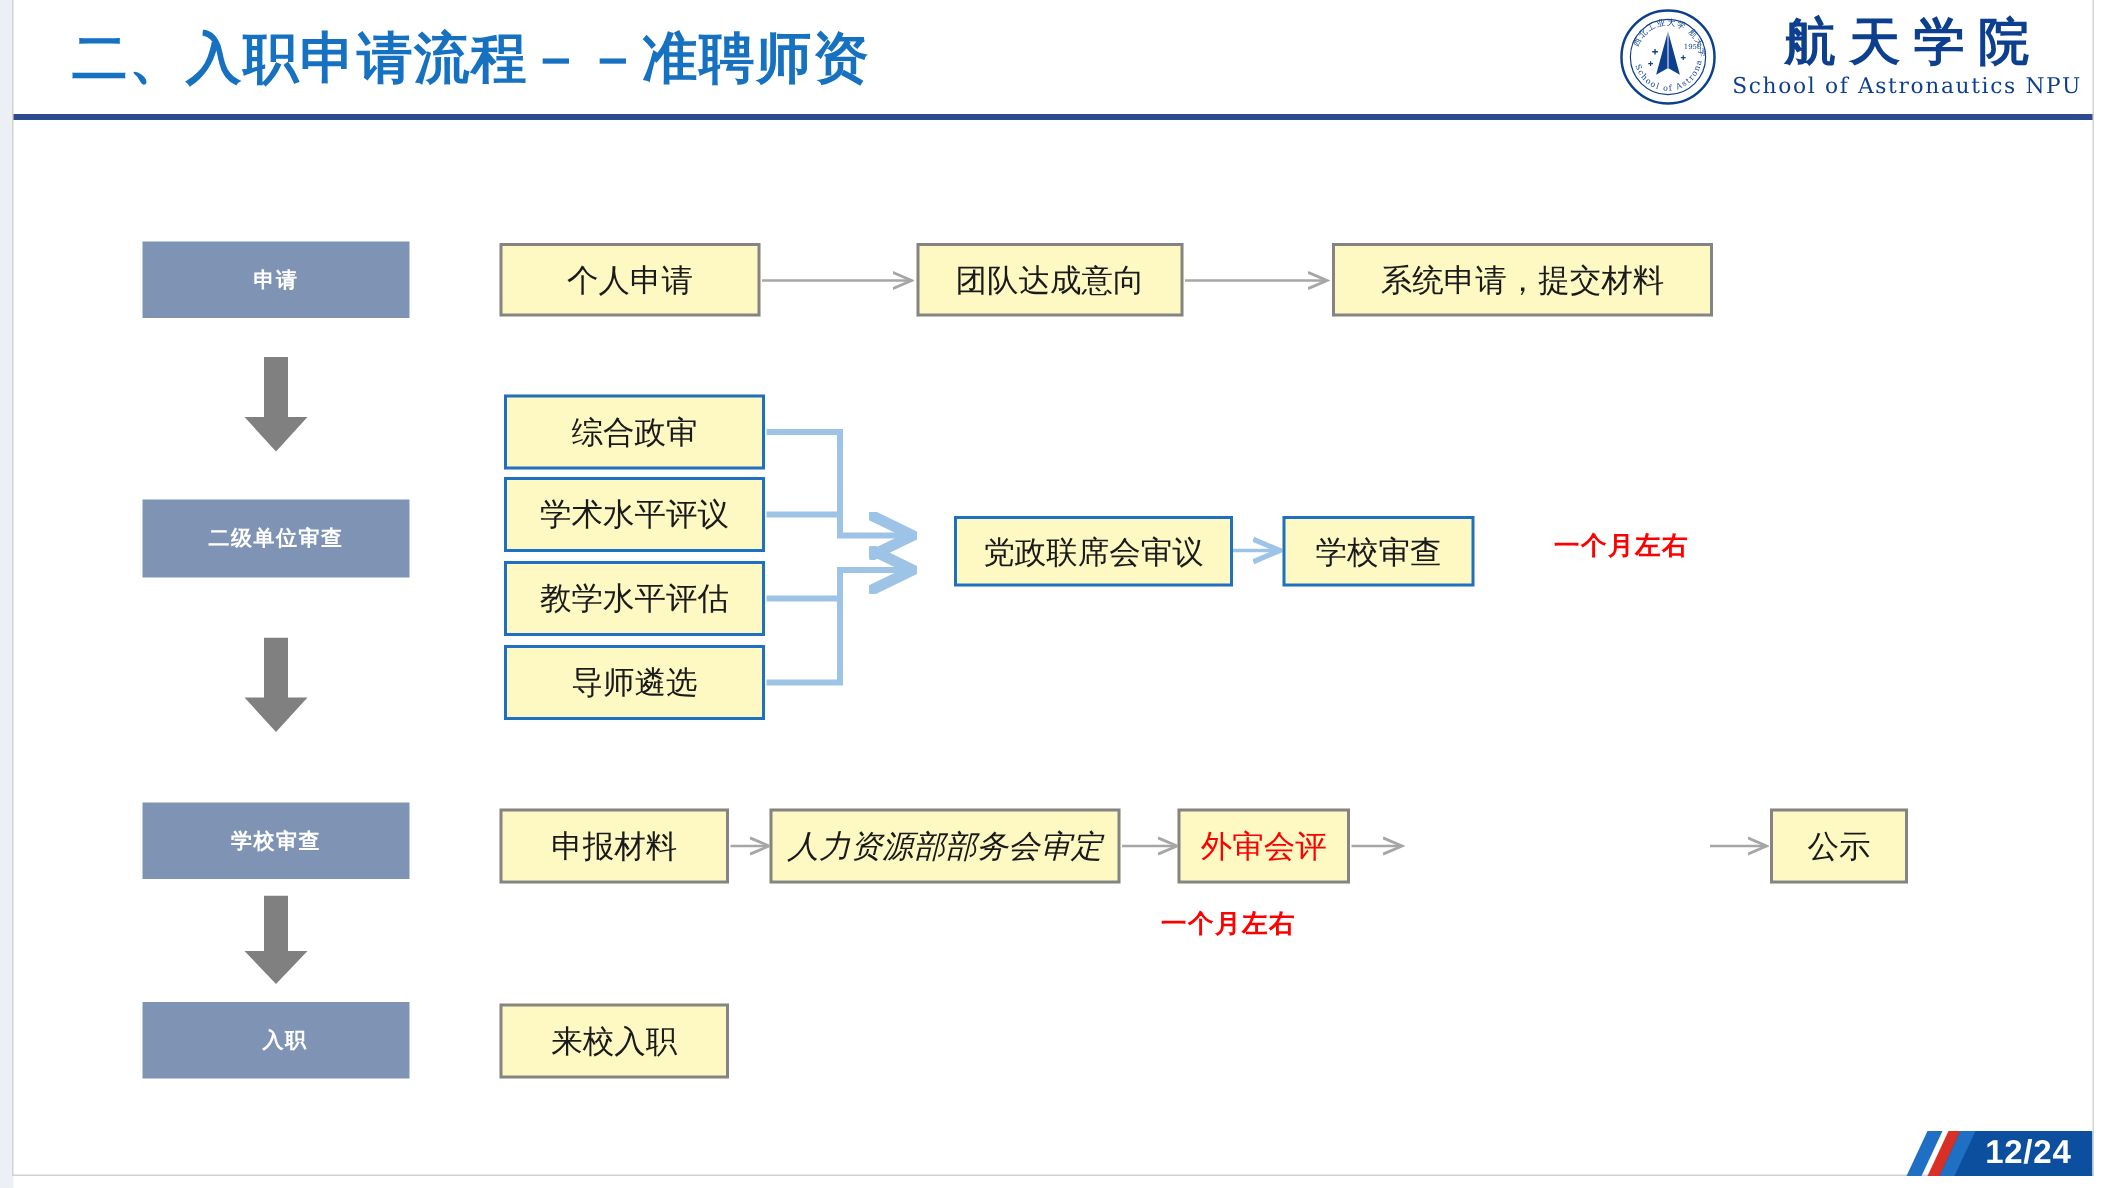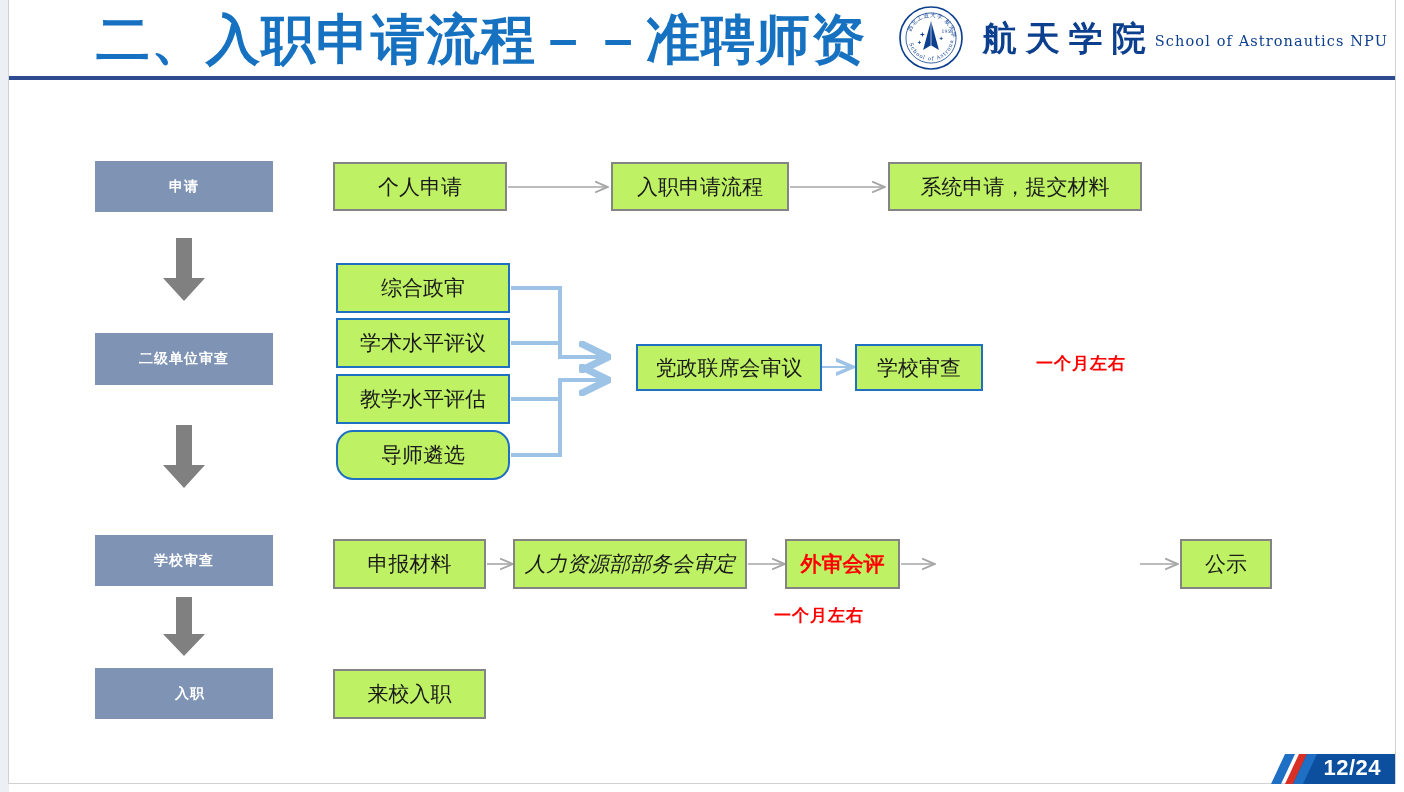--- a/index.html
+++ b/index.html
@@ -41,27 +41,26 @@
   .header {
     position: absolute;
     left: 0; top: 0;
     width: 1404px;
     height: 84px;
   }
   .title {
     position: absolute;
     left: 48px;
     top: 8px;
-    font-size: 54px;
+    font-size: 37px;
     font-weight: bold;
     color: #1671c0;
     letter-spacing: 1px;
     white-space: nowrap;
     line-height: 62px;
-    margin-left: 48px;
   }
   .title-rule {
     position: absolute;
     left: 9px;
     top: 76px;
     width: 1386px;
     height: 4px;
     background: #2d4b8e;
   }
   .logo {
@@ -73,21 +72,21 @@
     align-items: center;
     gap: 10px;
   }
   .emblem {
     width: 66px;
     height: 66px;
     flex: 0 0 auto;
   }
   .logo-text {
     display: flex;
-    flex-direction: row;
+    flex-direction: column;
     align-items: center;
     line-height: 1;
   }
   .logo-cn {
     font-family: "DejaVu Serif", "Liberation Serif", serif;
     font-size: 34px;
     font-weight: bold;
     color: #0d3f8f;
     letter-spacing: 9px;
     padding-left: 9px;
@@ -108,32 +107,32 @@
     font-size: 14px;
     font-weight: bold;
     letter-spacing: 1px;
     display: flex;
     align-items: center;
     justify-content: center;
     box-sizing: border-box;
   }
   .node {
     position: absolute;
-    background: #bef264;
+    background: #fef9c3;
     box-sizing: border-box;
     display: flex;
     align-items: center;
     justify-content: center;
     font-size: 21px;
     color: #1a1a1a;
     white-space: nowrap;
   }
   .node.gray   { border: 2px solid #848484; }
   .node.blue   { border: 2px solid #1f70c1; }
-  .node.redtxt { color: #ff0000; font-weight: bold; justify-content: center; }
+  .node.redtxt { color: #ff0000; font-weight: normal; justify-content: center; }
 
   .red-note {
     position: absolute;
     color: #ff0000;
     font-size: 17px;
     font-weight: bold;
     white-space: nowrap;
     letter-spacing: 1px;
   }
 
@@ -266,36 +265,36 @@
   </svg>
 
   <div class="stage-label" style="left:95px; top:668px; width:178px; height:51px;padding-left:12px;">
     <span>入职</span>
   </div>
 
   <div class="node gray" style="left:333px; top:162px; width:174px; height:49px;">
     <span>个人申请</span>
   </div>
   <div class="node gray" style="left:611px; top:162px; width:178px; height:49px;">
-    <span>入职申请流程</span>
+    <span>团队达成意向</span>
   </div>
   <div class="node gray" style="left:888px; top:162px; width:254px; height:49px;">
     <span>系统申请，提交材料</span>
   </div>
 
   <div class="node blue" style="left:336px; top:263px; width:174px; height:50px;">
     <span>综合政审</span>
   </div>
   <div class="node blue" style="left:336px; top:318px; width:174px; height:50px;text-align:center;">
     <span>学术水平评议</span>
   </div>
   <div class="node blue" style="left:336px; top:374px; width:174px; height:50px;">
     <span>教学水平评估</span>
   </div>
-  <div class="node blue" style="left:336px; top:430px; width:174px; height:50px;border-radius:17px;">
+  <div class="node blue" style="left:336px; top:430px; width:174px; height:50px;">
     <span>导师遴选</span>
   </div>
 
   <div class="node blue" style="left:613px; top:344px; width:186px; height:47px;margin-left:23px;">
     <span>党政联席会审议</span>
   </div>
   <div class="node blue" style="left:855px; top:344px; width:128px; height:47px;">
     <span>学校审查</span>
   </div>
 

